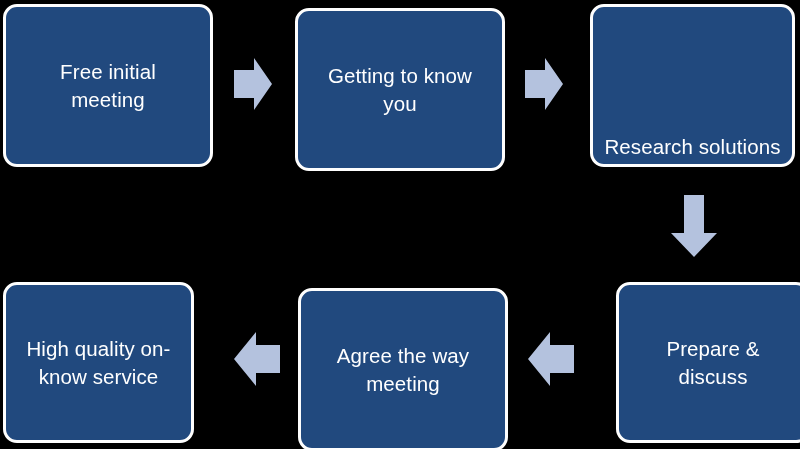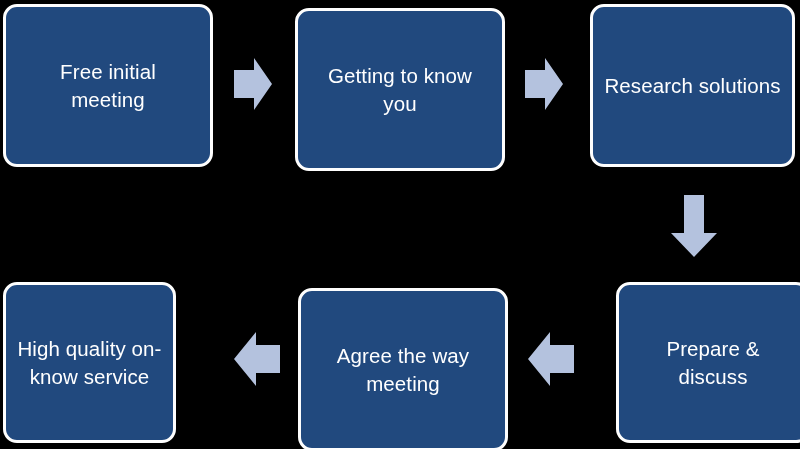--- a/index.html
+++ b/index.html
@@ -33,23 +33,23 @@
     font-weight: 400;
     letter-spacing: 0.1px;
     padding: 4px 10px;
     box-shadow: 0 1px 3px rgba(0,0,0,0.55);
   }
   .node .label { display: block; width: 100%; }
 
   
   #node-1 { left: 3px;   top: 4px;   width: 210px; height: 163px; }
   #node-2 { left: 295px; top: 8px;   width: 210px; height: 163px; }
-  #node-3 { left: 590px; top: 4px;   width: 205px; height: 163px; }
+  #node-3 { left: 590px; top: 4px;   width: 205px; height: 163px; align-items: flex-end; }
   
-  #node-4 { left: 3px;   top: 282px; width: 173px; height: 161px; align-items: center; }
+  #node-4 { left: 3px;   top: 282px; width: 191px; height: 161px; align-items: center; }
   #node-5 { left: 298px; top: 282px; width: 210px; height: 163px; margin-top: 6px; }
   #node-6 { left: 616px; top: 282px; width: 194px; height: 161px; }
 
   
   .arrow {
     position: absolute;
     display: block;
   }
   .arrow svg { display: block; width: 100%; height: 100%; }
 

